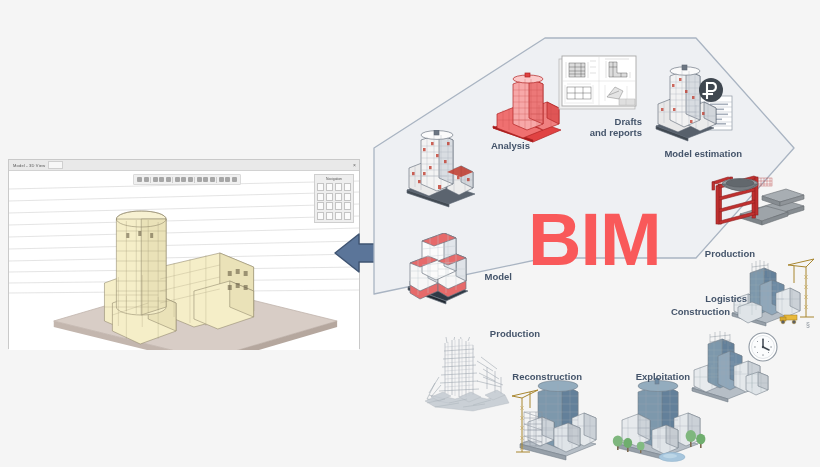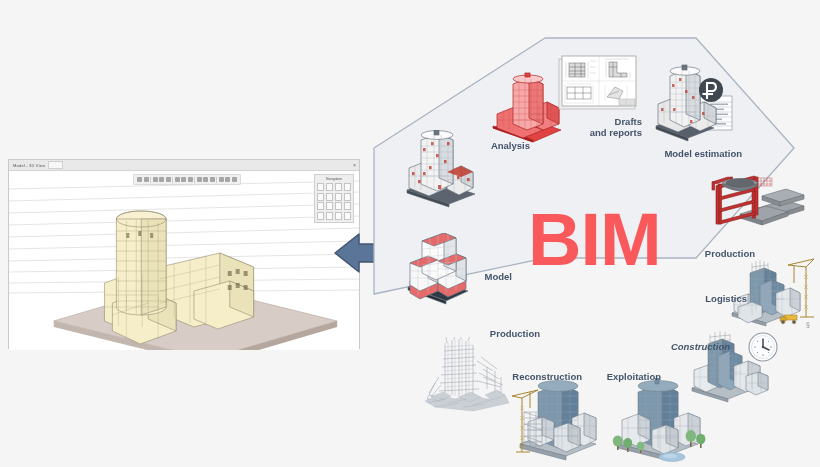--- a/index.html
+++ b/index.html
@@ -939,21 +939,21 @@
 
   <div class="stage-label" style="left:692px;top:148px;width:100px;margin-left:-50px;">Model estimation</div>
 
 
   <div class="stage-label" style="left:482px;top:271px;width:60px;margin-left:-30px;">Model</div>
 
   <div class="stage-label" style="left:715px;top:248px;width:80px;margin-left:-40px;">Production</div>
 
   <div class="stage-label" style="left:712px;top:277px;width:70px;margin-left:-35px;margin-top:16px;">Logistics</div>
 
-  <div class="stage-label" style="left:685px;top:341px;width:90px;margin-left:-45px;font-style:italic;">Construction</div>
+  <div class="stage-label" style="left:685px;top:306px;width:90px;margin-left:-45px;">Construction</div>
 
   <div class="stage-label" style="left:500px;top:328px;width:80px;margin-left:-40px;">Production</div>
 
   <div class="stage-label" style="left:532px;top:371px;width:100px;margin-left:-50px;">Reconstruction</div>
 
-  <div class="stage-label" style="left:616px;top:371px;width:90px;margin-left:-45px;">Exploitation</div>
+  <div class="stage-label" style="left:645px;top:371px;width:90px;margin-left:-45px;">Exploitation</div>
 
 </div>
 
 </body></html>

